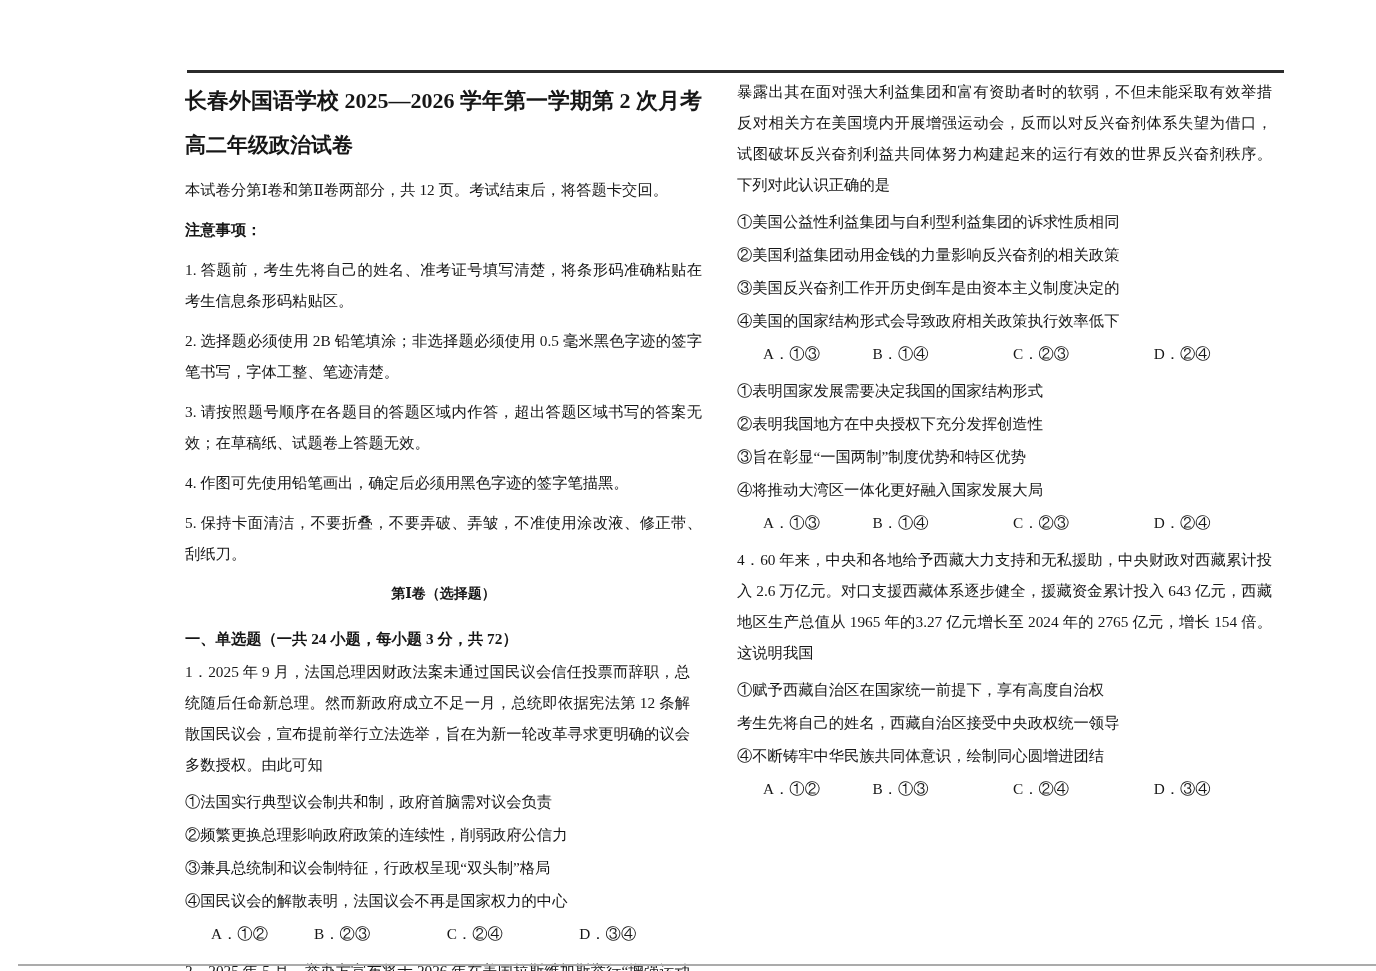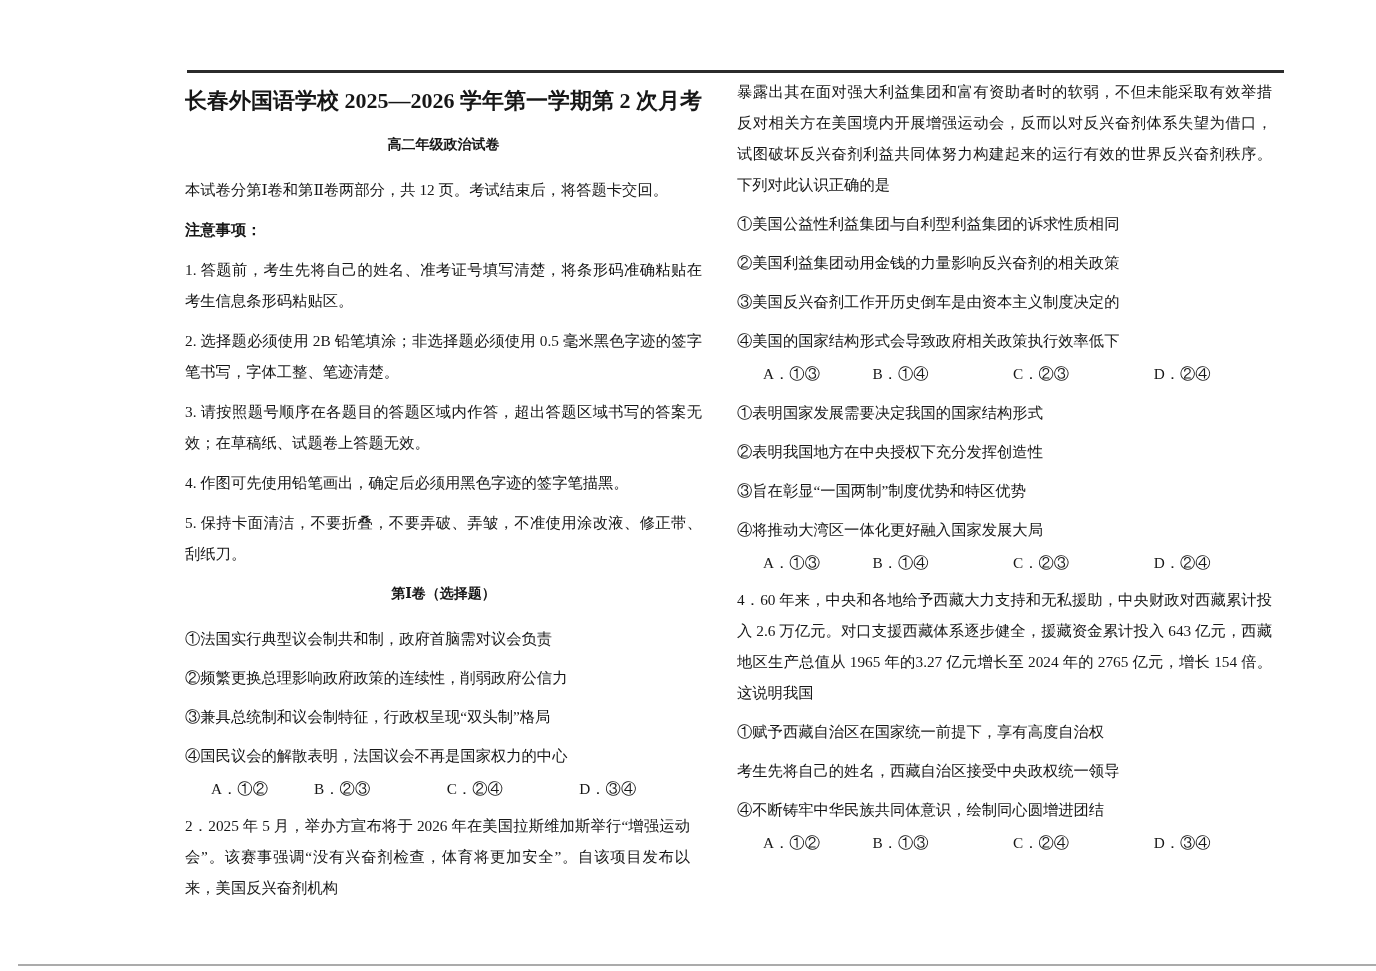--- a/index.html
+++ b/index.html
@@ -43,41 +43,41 @@
   .col-right { left: 737px; width: 547px; }
 
   .title {
     font-size: 22px;
     font-weight: bold;
     text-align: center;
     line-height: 38px;
     margin: 6px 0 8px 0;
   }
   .subtitle {
-    font-size: 14px;
+    font-size: 21px;
     font-weight: bold;
-    text-align: center;
+    text-align: left;
     line-height: 34px;
     margin: 0 0 12px 0;
   }
   .para { margin: 0 0 9px 0; }
   .bold { font-weight: bold; }
   .section-title {
     font-size: 14px;
     font-weight: bold;
     text-align: center;
     line-height: 31px;
     margin: 6px 0 14px 0;
   }
   .part-title {
     font-weight: bold;
     margin: 0 0 2px 0;
   }
   .stem { margin: 0 12px 6px 0; }
-  .choice { margin: 8px 0 2px 0; }
+  .choice { margin: 0 0 2px 0; }
   .choices { margin: 4px 0 0 0; }
   .answers {
     display: flex;
     line-height: 31px;
     margin: 2px 0 6px 0;
     padding-left: 26px;
     text-align: left;
     justify-content: space-between;
   }
   .answers .cell-a { width: 21%; }
@@ -98,21 +98,23 @@
 
     <p class="para">本试卷分第Ⅰ卷和第Ⅱ卷两部分，共 12 页。考试结束后，将答题卡交回。</p>
     <p class="para bold">注意事项：</p>
     <p class="para">1. 答题前，考生先将自己的姓名、准考证号填写清楚，将条形码准确粘贴在考生信息条形码粘贴区。</p>
     <p class="para">2. 选择题必须使用 2B 铅笔填涂；非选择题必须使用 0.5 毫米黑色字迹的签字笔书写，字体工整、笔迹清楚。</p>
     <p class="para">3. 请按照题号顺序在各题目的答题区域内作答，超出答题区域书写的答案无效；在草稿纸、试题卷上答题无效。</p>
     <p class="para">4. 作图可先使用铅笔画出，确定后必须用黑色字迹的签字笔描黑。</p>
     <p class="para">5. 保持卡面清洁，不要折叠，不要弄破、弄皱，不准使用涂改液、修正带、刮纸刀。</p>
 
     <div class="section-title">第Ⅰ卷（选择题）</div>
+    <div class="part-title">一、单选题（一共 24 小题，每小题 3 分，共 72）</div>
 
+    <p class="stem">1．2025 年 9 月，法国总理因财政法案未通过国民议会信任投票而辞职，总统随后任命新总理。然而新政府成立不足一月，总统即依据宪法第 12 条解散国民议会，宣布提前举行立法选举，旨在为新一轮改革寻求更明确的议会多数授权。由此可知</p>
     <div class="choices">
       <div class="choice">①法国实行典型议会制共和制，政府首脑需对议会负责</div>
       <div class="choice">②频繁更换总理影响政府政策的连续性，削弱政府公信力</div>
       <div class="choice">③兼具总统制和议会制特征，行政权呈现“双头制”格局</div>
       <div class="choice">④国民议会的解散表明，法国议会不再是国家权力的中心</div>
     </div>
     <div class="answers">
       <span class="cell-a">A．①②</span>
       <span class="cell-b">B．②③</span>
       <span class="cell-c">C．②④</span>

